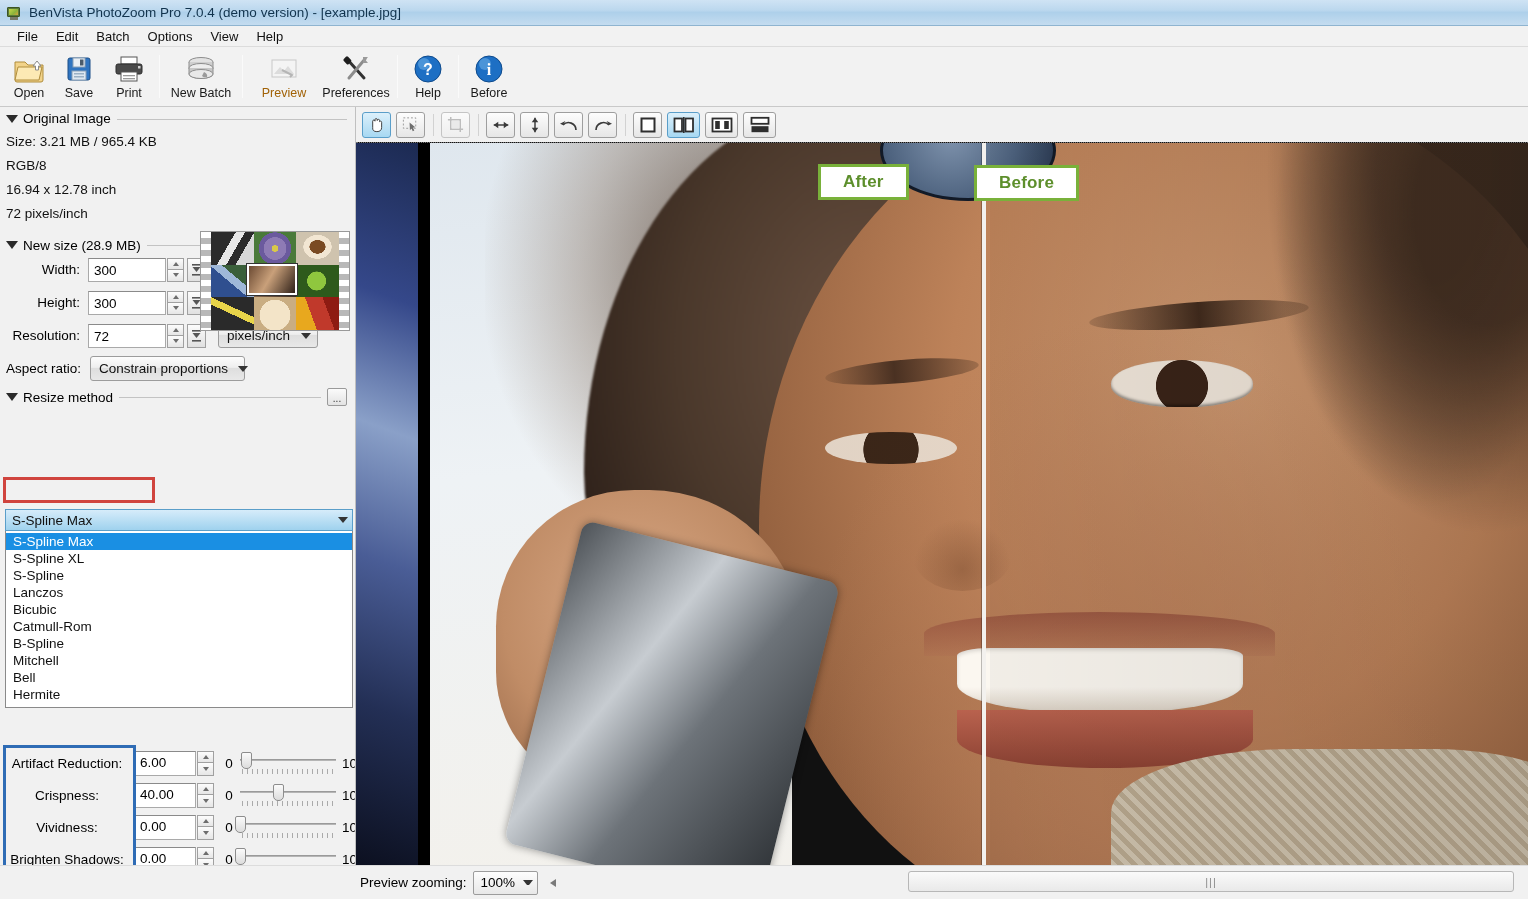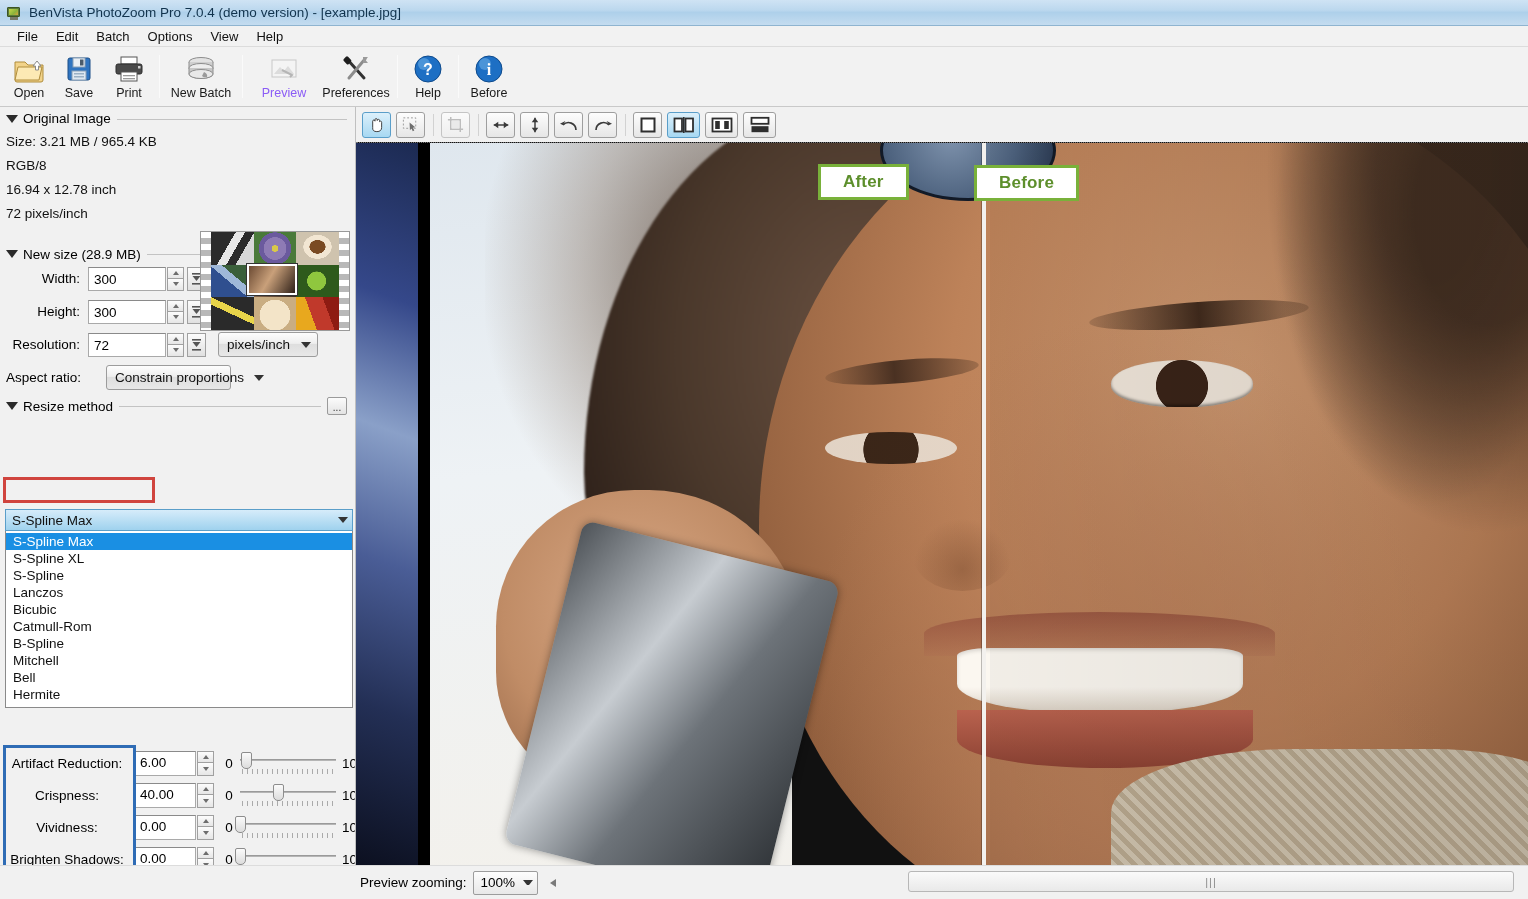--- a/index.html
+++ b/index.html
@@ -95,21 +95,21 @@
     flex-direction: column;
     align-items: center;
     justify-content: flex-start;
     padding-top: 3px;
     cursor: default;
     position: relative;
   }
   .tb-btn.wide { width: 72px; }
   .tb-btn .ic { height: 34px; display:flex; align-items:center; justify-content:center; }
   .tb-btn .lbl { font-size: 12.5px; color: #1a1a1a; line-height: 14px; }
-  .tb-btn.disabled .lbl { color: #8b5cf6; }
+  .tb-btn.disabled .lbl { color: #a16207; }
   .tb-sep {
     width: 1px;
     margin: 6px 5px 8px 5px;
     background: #d0d0d0;
     border-right: 1px solid #fafafa;
   }
 
   
   .body {
     flex: 1 1 auto;
@@ -798,21 +798,21 @@
           <div class="cell c4"></div>
             <div class="cell c5"></div>
             <div class="cell c6"></div>
           <div class="cell c7"></div>
             <div class="cell c8"></div>
             <div class="cell c9"></div>
         </div>
         <div class="sel"></div>
       </div>
 
-      <div class="section-head" style="margin-top:15px;justify-content:space-between;">
+      <div class="section-head" style="margin-top:6px;justify-content:space-between;">
         <span class="tri"></span>
         <span class="shtext">New size (28.9 MB)</span>
         <span class="rule"></span>
         <span class="dots-btn" style="margin-left:6px;">...</span>
       </div>
 
       <div class="form-row">
         <span class="form-label">Width:</span>
         <span class="txtfield">300</span>
         <span class="spin">
@@ -875,21 +875,21 @@
             </svg>
         </span>
         <span class="combo" style="width:100px; margin-left:12px;">
           <span class="cval">pixels/inch</span>
           <i class="caret"></i>
         </span>
       </div>
 
       <div class="form-row" style="margin-bottom:2px;">
         <span class="form-label">Aspect ratio:</span>
-        <span class="combo" style="width:125px; margin-left:18px;">
+        <span class="combo" style="width:155px; margin-left:2px;">
           <span class="cval">Constrain proportions</span>
           <i class="caret"></i>
         </span>
       </div>
 
       <div class="section-head" style="margin-top:2px;">
         <span class="tri"></span>
         <span class="shtext">Resize method</span>
         <span class="rule"></span>
         <span class="dots-btn" style="margin-left:6px;">...</span>

